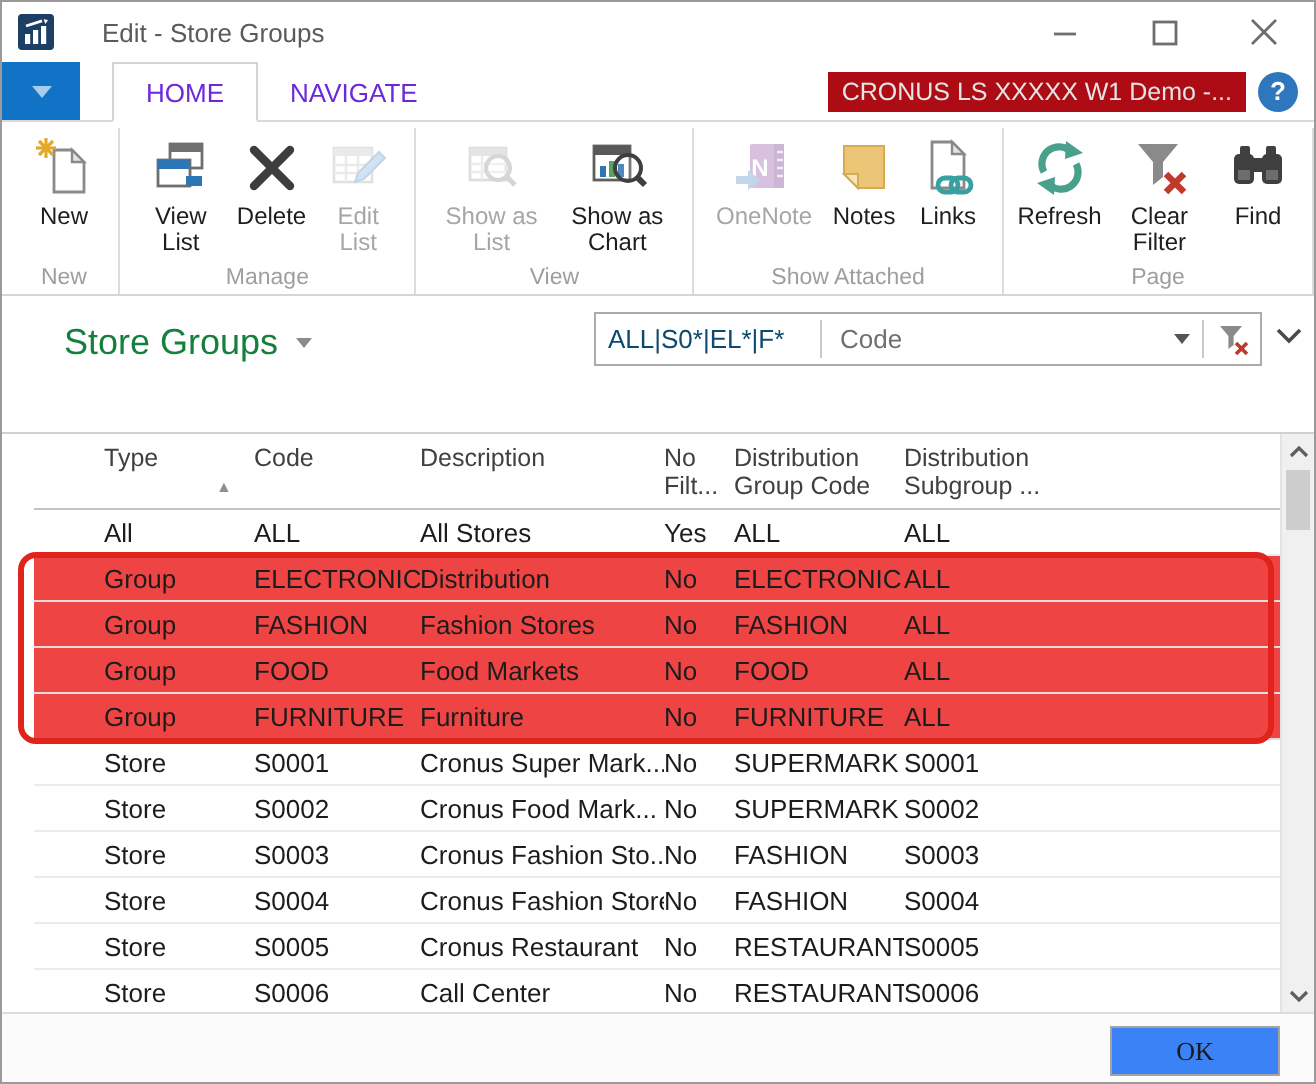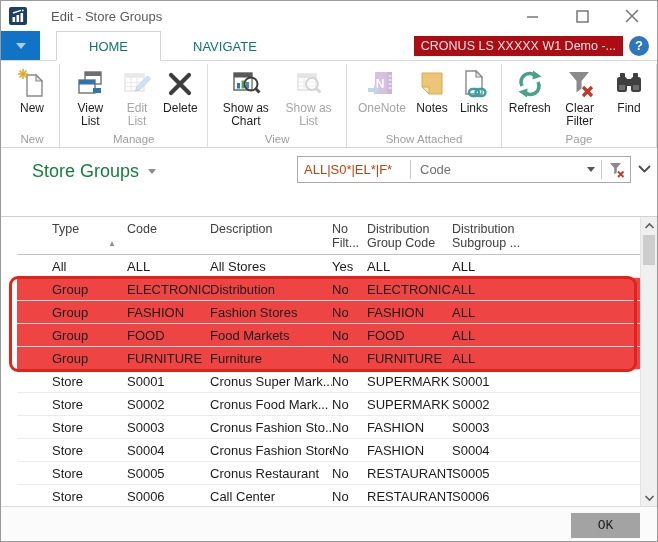--- a/index.html
+++ b/index.html
@@ -10,42 +10,42 @@
   .titlebar { height:30px; display:flex; align-items:center; padding-left:8px; background:#fff; flex:0 0 auto;gap:16px; }
   .appicon { width:18px; height:18px; margin-right:8px; }
   .wtitle { font-size:13px; color:#5a5a5a; }
   .wincontrols { margin-left:auto; display:flex; align-items:center; gap:28px; padding-right:14px; }
   .winbtn { width:22px; height:20px; display:flex; align-items:center; justify-content:center; cursor:default; }
 
   
   .tabrow { height:30px; display:flex; align-items:stretch; background:#fff; border-bottom:1px solid #d9d9d9; flex:0 0 auto; position:relative; }
   .appmenu-btn { width:39px; background:#1173c5; display:flex; align-items:center; justify-content:center; }
   .appmenu-caret { width:0; height:0; border-left:5px solid transparent; border-right:5px solid transparent; border-top:6px solid #a8cdeb; }
-  .tab { display:flex; align-items:center; padding:0 32px; font-size:13px; color:#0f766e; margin-bottom:-1px; }
+  .tab { display:flex; align-items:center; padding:0 16px; font-size:13px; color:#6d28d9; margin-bottom:-1px; }
   .tab.active { background:#fff; border:1px solid #d4d4d4; border-bottom:1px solid #fff; margin-left:16px; }
   .badge { margin-left:auto; align-self:center; background:#ae0c14; color:#e5e5e5; font-size:12.5px; padding:3px 7px; white-space:nowrap; }
   .helpicon { align-self:center; margin:0 8px 0 6px; width:20px; height:20px; border-radius:50%; background:#2f77bd; color:#fff; font-size:13px; font-weight:bold; display:flex; align-items:center; justify-content:center; }
 
   
   .ribbon { height:87px; display:flex; align-items:stretch; padding:3px 0 0 4px; border-bottom:1px solid #d6d6d6; background:#fff; flex:0 0 auto; }
   .rgroup { position:relative; display:flex; align-items:flex-start; padding:2px 6px 16px 6px; border-right:1px solid #dcdcdc; }
   .rgroup-label { position:absolute; bottom:2px; left:0; right:0; text-align:center; font-size:11.5px; color:#9e9e9e; white-space:nowrap; }
   .rbtn { display:flex; flex-direction:column; align-items:center; padding:2px 5px; min-width:42px; cursor:pointer; }
   .rbtn .ricon { width:32px; height:32px; }
   .rbtn .rlabel { margin-top:2px; font-size:12px; line-height:13px; color:#1e1e1e; text-align:center; max-width:62px; }
   .rbtn.disabled { cursor:default; }
   .rbtn.disabled .rlabel { color:#a6a6a6; }
   .rbtn.disabled .ricon { opacity:.55; }
 
   
   .filterbar { height:68px; position:relative; background:#fff; flex:0 0 auto; }
   .pagetitle { position:absolute; left:31px; top:13px; font-size:18px; color:#15803d; display:flex; align-items:center; }
   .pagetitle-caret { margin-left:9px; width:0; height:0; border-left:4px solid transparent; border-right:4px solid transparent; border-top:5px solid #8b8b8b; }
   .filterbox { position:absolute; left:296px; top:8px; width:334px; height:27px; border:1px solid #ababab; display:flex; align-items:stretch; background:#fff; }
-  .filterinput { border:0; outline:0; width:112px; padding:0 6px; font-size:13px; color:#c2410c; font-family:"Liberation Sans",sans-serif; }
+  .filterinput { border:0; outline:0; width:112px; padding:0 6px; font-size:13px; color:#0c4a6e; font-family:"Liberation Sans",sans-serif; }
   .fdivider { width:1px; background:#c9c9c9; margin:3px 0; }
   .fieldsel { flex:1; display:flex; align-items:center; padding:0 6px 0 9px; color:#707070; font-size:13px; cursor:pointer; }
   .fieldsel .caret { margin-left:auto; width:0; height:0; border-left:4px solid transparent; border-right:4px solid transparent; border-top:5px solid #555; }
   .fclear { width:28px; display:flex; align-items:center; justify-content:center; cursor:pointer; }
   .collapse-chev { position:absolute; left:636px; top:12px; cursor:pointer; }
 
   
   .tablearea { height:290px; position:relative; border-top:1px solid #d0d0d0; overflow:hidden; flex:0 0 auto;padding-left:16px; }
   .grid { width:640px; }
   .gridrow, .gridhead { display:grid; grid-template-columns:75px 83px 122px 35px 85px 1fr; padding-left:35px; }
@@ -58,21 +58,21 @@
   .hlbox { position:absolute; left:8px; top:59px; width:628px; height:96px; border:3px solid #e0241b; border-radius:9px; pointer-events:none; }
 
   
   .vscroll { position:absolute; top:0; right:0; width:17px; height:100%; background:#f0f0f0; border-left:1px solid #e3e3e3; display:flex; flex-direction:column; }
   .sbtn { height:17px; display:flex; align-items:center; justify-content:center; cursor:pointer; }
   .sthumb { height:30px; margin:1px 2px; background:#cdcdcd; cursor:pointer; }
   .strack { flex:1; }
 
   
   .footer { flex:1; background:#fbfbfb; border-top:1px solid #dcdcdc; position:relative; }
-  .okbtn { position:absolute; right:17px; top:6px; width:69px; height:25px; background:#a3a3a3; border:1px solid #a3a3a3; font-size:13px; color:#1a1a1a; font-family:Liberation Mono, monospace; cursor:pointer; }
+  .okbtn { position:absolute; right:17px; top:6px; width:85px; height:25px; background:#3b82f6; border:1px solid #a3a3a3; font-size:13px; color:#1a1a1a; font-family:Liberation Serif, serif; cursor:pointer; }
 </style>
 </head>
 <body>
 
 <div class="window">
 
   <div class="titlebar">
     <svg class="appicon" viewBox="0 0 18 18">
       <rect width="18" height="18" rx="2" fill="#1d3f66"></rect>
       <rect x="3.5" y="10" width="2.6" height="5" fill="#fff"></rect>
@@ -132,59 +132,59 @@
         <div class="rbtn">
           <span class="ricon"><svg viewBox="0 0 32 32">
               <rect x="11" y="4" width="16" height="12" fill="#fff" stroke="#6f6f6f" stroke-width="1.4"></rect>
               <rect x="11" y="4" width="16" height="4" fill="#6f6f6f"></rect>
               <rect x="5" y="12" width="16" height="13" fill="#fff" stroke="#6f6f6f" stroke-width="1.4"></rect>
               <rect x="5" y="12" width="16" height="4.5" fill="#2e75b6"></rect>
               <rect x="19" y="20" width="8" height="5" fill="#2e75b6"></rect>
             </svg></span>
           <span class="rlabel">View List</span>
         </div>
+        <div class="rbtn">
+          <span class="ricon"><svg viewBox="0 0 32 32">
+              <path d="M7 7 L25 25 M25 7 L7 25" stroke="#3d3d3d" stroke-width="4.2" stroke-linecap="round"></path>
+            </svg></span>
+          <span class="rlabel">Delete</span>
+        </div>
         <div class="rbtn disabled">
           <span class="ricon"><svg viewBox="0 0 32 32">
               <rect x="4" y="6" width="19" height="17" fill="#fff" stroke="#c9c9c9" stroke-width="1.3"></rect>
               <rect x="4" y="6" width="19" height="4" fill="#d9d9d9"></rect>
               <path d="M10 10 v13 M16 10 v13 M4 14.5 h19 M4 18.5 h19" stroke="#d9d9d9" stroke-width="1.2" fill="none"></path>
               <path d="M26.5 8 l3 3 L19 21.5 l-4.5 1.5 1.5 -4.5z" fill="#aecbe8" stroke="#8fb0d6" stroke-width="1"></path>
             </svg></span>
           <span class="rlabel">Edit List</span>
         </div>
-        <div class="rbtn">
-          <span class="ricon"><svg viewBox="0 0 32 32">
-              <path d="M7 7 L25 25 M25 7 L7 25" stroke="#3d3d3d" stroke-width="4.2" stroke-linecap="round"></path>
-            </svg></span>
-          <span class="rlabel">Delete</span>
-        </div>
         <div class="rgroup-label">Manage</div>
       </div>
       <div class="rgroup">
+        <div class="rbtn disabled">
+          <span class="ricon"><svg viewBox="0 0 32 32">
+              <rect x="5" y="6" width="18" height="16" fill="#fff" stroke="#c4c4c4" stroke-width="1.4"></rect>
+              <rect x="5" y="6" width="18" height="4" fill="#cfcfcf"></rect>
+              <path d="M11 10 v12 M5 14 h18 M5 18 h18" stroke="#dedede" stroke-width="1.2"></path>
+              <circle cx="19" cy="16" r="6" fill="rgba(255,255,255,.2)" stroke="#b5b5b5" stroke-width="2"></circle>
+              <line x1="23.5" y1="20.5" x2="27.5" y2="24.5" stroke="#b5b5b5" stroke-width="2.6"></line>
+            </svg></span>
+          <span class="rlabel">Show as List</span>
+        </div>
         <div class="rbtn">
           <span class="ricon"><svg viewBox="0 0 32 32">
               <rect x="4" y="5" width="18" height="17" fill="#fff" stroke="#5f5f5f" stroke-width="1.4"></rect>
               <rect x="4" y="5" width="18" height="4.5" fill="#595959"></rect>
               <rect x="7" y="15" width="3" height="5.5" fill="#2e75b6"></rect>
               <rect x="11.5" y="12.5" width="3" height="8" fill="#57a357"></rect>
               <rect x="16" y="14" width="3" height="6.5" fill="#2e75b6"></rect>
               <circle cx="21" cy="16" r="6.5" fill="rgba(255,255,255,.15)" stroke="#3f3f3f" stroke-width="2"></circle>
               <line x1="25.8" y1="20.8" x2="29.5" y2="24.5" stroke="#3f3f3f" stroke-width="3"></line>
             </svg></span>
           <span class="rlabel">Show as Chart</span>
-        </div>
-        <div class="rbtn disabled">
-          <span class="ricon"><svg viewBox="0 0 32 32">
-              <rect x="5" y="6" width="18" height="16" fill="#fff" stroke="#c4c4c4" stroke-width="1.4"></rect>
-              <rect x="5" y="6" width="18" height="4" fill="#cfcfcf"></rect>
-              <path d="M11 10 v12 M5 14 h18 M5 18 h18" stroke="#dedede" stroke-width="1.2"></path>
-              <circle cx="19" cy="16" r="6" fill="rgba(255,255,255,.2)" stroke="#b5b5b5" stroke-width="2"></circle>
-              <line x1="23.5" y1="20.5" x2="27.5" y2="24.5" stroke="#b5b5b5" stroke-width="2.6"></line>
-            </svg></span>
-          <span class="rlabel">Show as List</span>
         </div>
         <div class="rgroup-label">View</div>
       </div>
       <div class="rgroup">
         <div class="rbtn disabled">
           <span class="ricon"><svg viewBox="0 0 32 32">
               <rect x="9" y="4" width="17" height="22" rx="1" fill="#b78fc6"></rect>
               <rect x="21" y="4" width="5" height="22" fill="#a379b5"></rect>
               <path d="M22.5 8 h3 M22.5 12 h3 M22.5 16 h3 M22.5 20 h3" stroke="#e8d9ee" stroke-width="1.3"></path>
               <text x="14" y="20" font-size="12" font-weight="bold" fill="#fff" text-anchor="middle" font-family="sans-serif">N</text>

